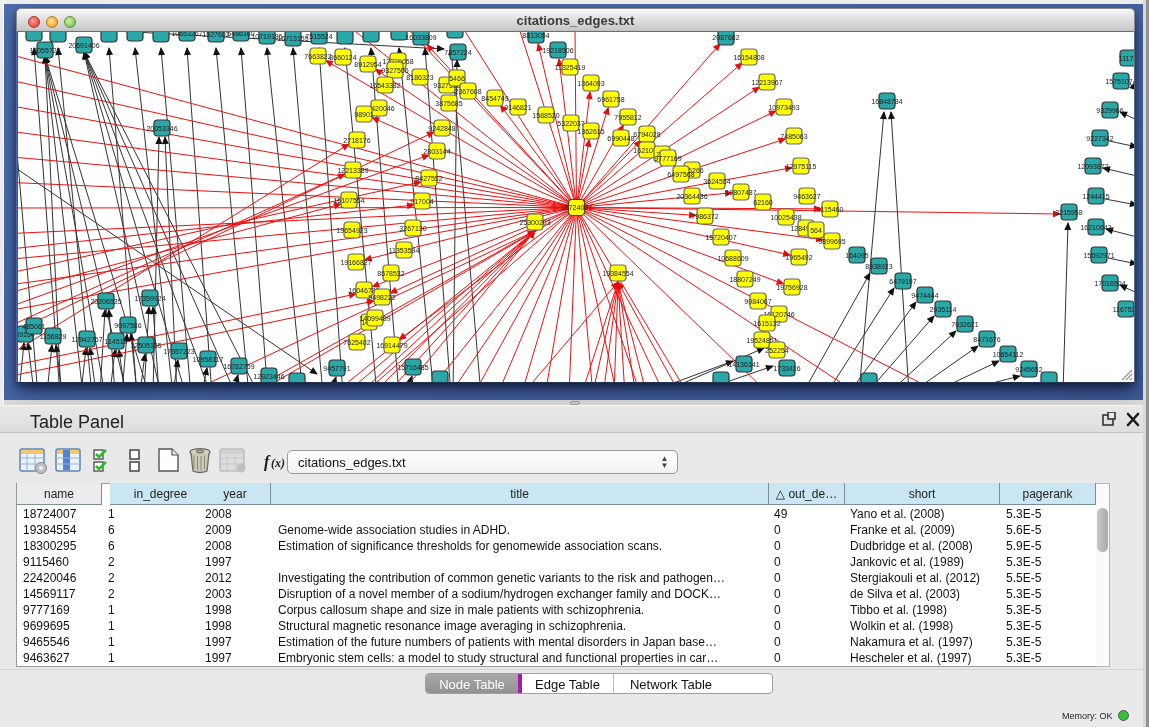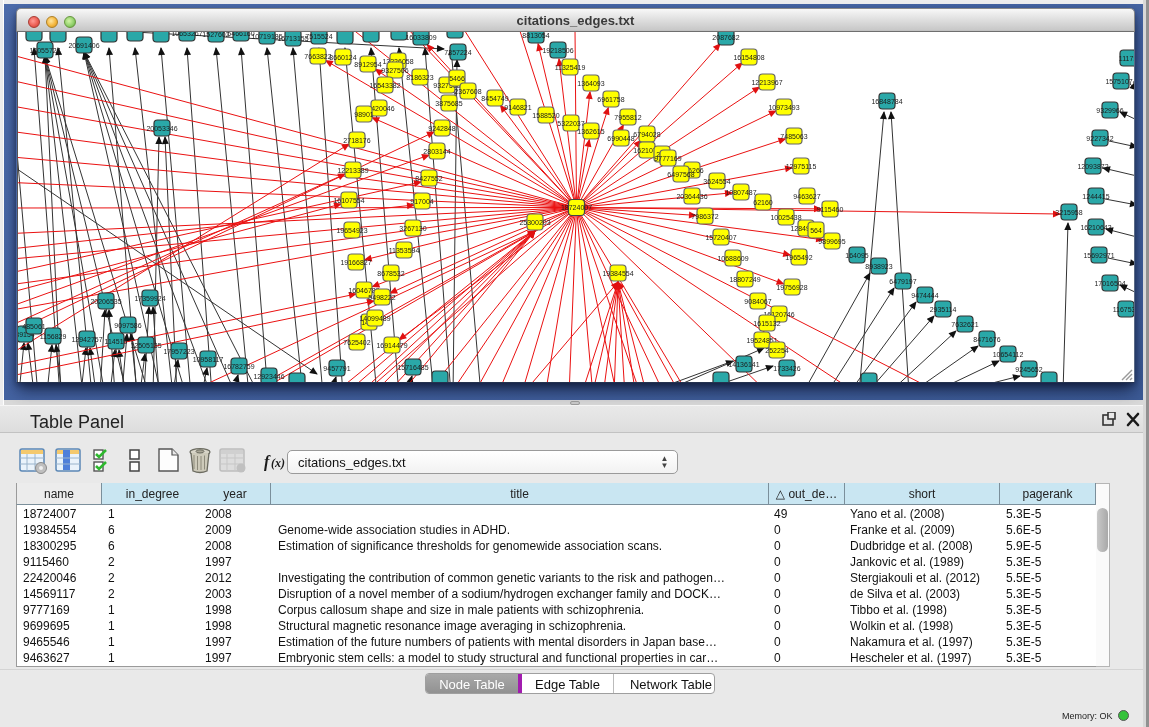--- a/index.html
+++ b/index.html
@@ -31,21 +31,21 @@
 .combo{position:absolute;left:273px;top:5px;width:391px;height:24px;background:linear-gradient(#ffffff,#f2f2f2);border:1px solid #9a9a9a;border-radius:5px;font-size:13px;color:#111;padding:4px 0 0 10px}
 .stepper{position:absolute;right:6px;top:4px;width:13px;height:15px;font-size:8px;color:#444;line-height:7px;text-align:center}
 
 #tbl{position:absolute;left:16px;top:483px;width:1094px;height:184px;background:#fff;border:1px solid #9a9a9a;overflow:hidden}
 .hcell{position:absolute;top:483px;height:22px;background:#c9e6f2;border-right:1px solid #7b8f9b;border-bottom:1px solid #7b8f9b;font-size:12px;color:#222;text-align:center;padding-top:4px}
 .trow{position:absolute;left:0;width:1094px;height:16px;font-size:12px;color:#111}
 .trow span{position:absolute;top:1px;white-space:nowrap}
 #vsb{position:absolute;left:1096px;top:483px;width:14px;height:184px;background:#fafafa;border:1px solid #b5b5b5;border-left:none}
 #vsb .thumb{position:absolute;left:1px;top:24px;width:11px;height:44px;background:linear-gradient(90deg,#c8c8c8,#a9a9a9);border-radius:6px}
 
-#tabs{position:absolute;left:425px;top:673px;width:290px;height:21px;background:#fff;border:1px solid #9f9f9f;border-radius:4px;overflow:hidden;font-size:13px}
+#tabs{position:absolute;left:425px;top:673px;width:348px;height:21px;background:#fff;border:1px solid #9f9f9f;border-radius:4px;overflow:hidden;font-size:13px}
 #tabs div{position:absolute;top:0;height:21px;padding-top:3px;text-align:center}
 #mem{position:absolute;left:1062px;top:711px;font-size:9px;color:#222}
 #memdot{position:absolute;left:1118px;top:710px;width:11px;height:11px;border-radius:50%;background:#35c23b;border:1px solid #555}
 </style></head><body>
 <div id="root">
   <div id="desk"></div>
     <div style="position:absolute;left:0;top:400px;width:1149px;height:5px;background:#d9d9d9"></div>
   <div id="topstrip"></div>
     <div id="leftstrip"></div>
   <div id="win">
@@ -569,21 +569,21 @@
           </g>
 
         <text x="250" y="22" font-size="16" font-style="italic" font-weight="bold" font-family="Liberation Serif,serif" fill="#1a1a1a">f</text>
         <text x="257" y="22" font-size="12" font-style="italic" font-weight="bold" font-family="Liberation Serif,serif" fill="#1a1a1a">(x)</text>
       </svg>
       <div class="combo">citations_edges.txt<div class="stepper">▲<br>▼</div></div>
     </div>
   </div>
   <div id="tbl"></div>
   <div class="hcell" style="left:16px;width:86px;background:#ececec;border-left:1px solid #9a9a9a">name</div>
-  <div class="hcell" style="left:102px;width:102px">in_degree</div>
+  <div class="hcell" style="left:110px;width:102px">in_degree</div>
   <div class="hcell" style="left:200px;width:71px">year</div>
   <div class="hcell" style="left:271px;width:498px">title</div>
   <div class="hcell" style="left:769px;width:76px">△ out_de…</div>
   <div class="hcell" style="left:845px;width:155px">short</div>
   <div class="hcell" style="left:1000px;width:96px">pagerank</div>
   <div class="trow" style="top:506px">
       <span style="left:23px">18724007</span>
       <span style="left:108px">1</span>
       <span style="left:205px">2008</span>
       <span style="left:774px">49</span>

